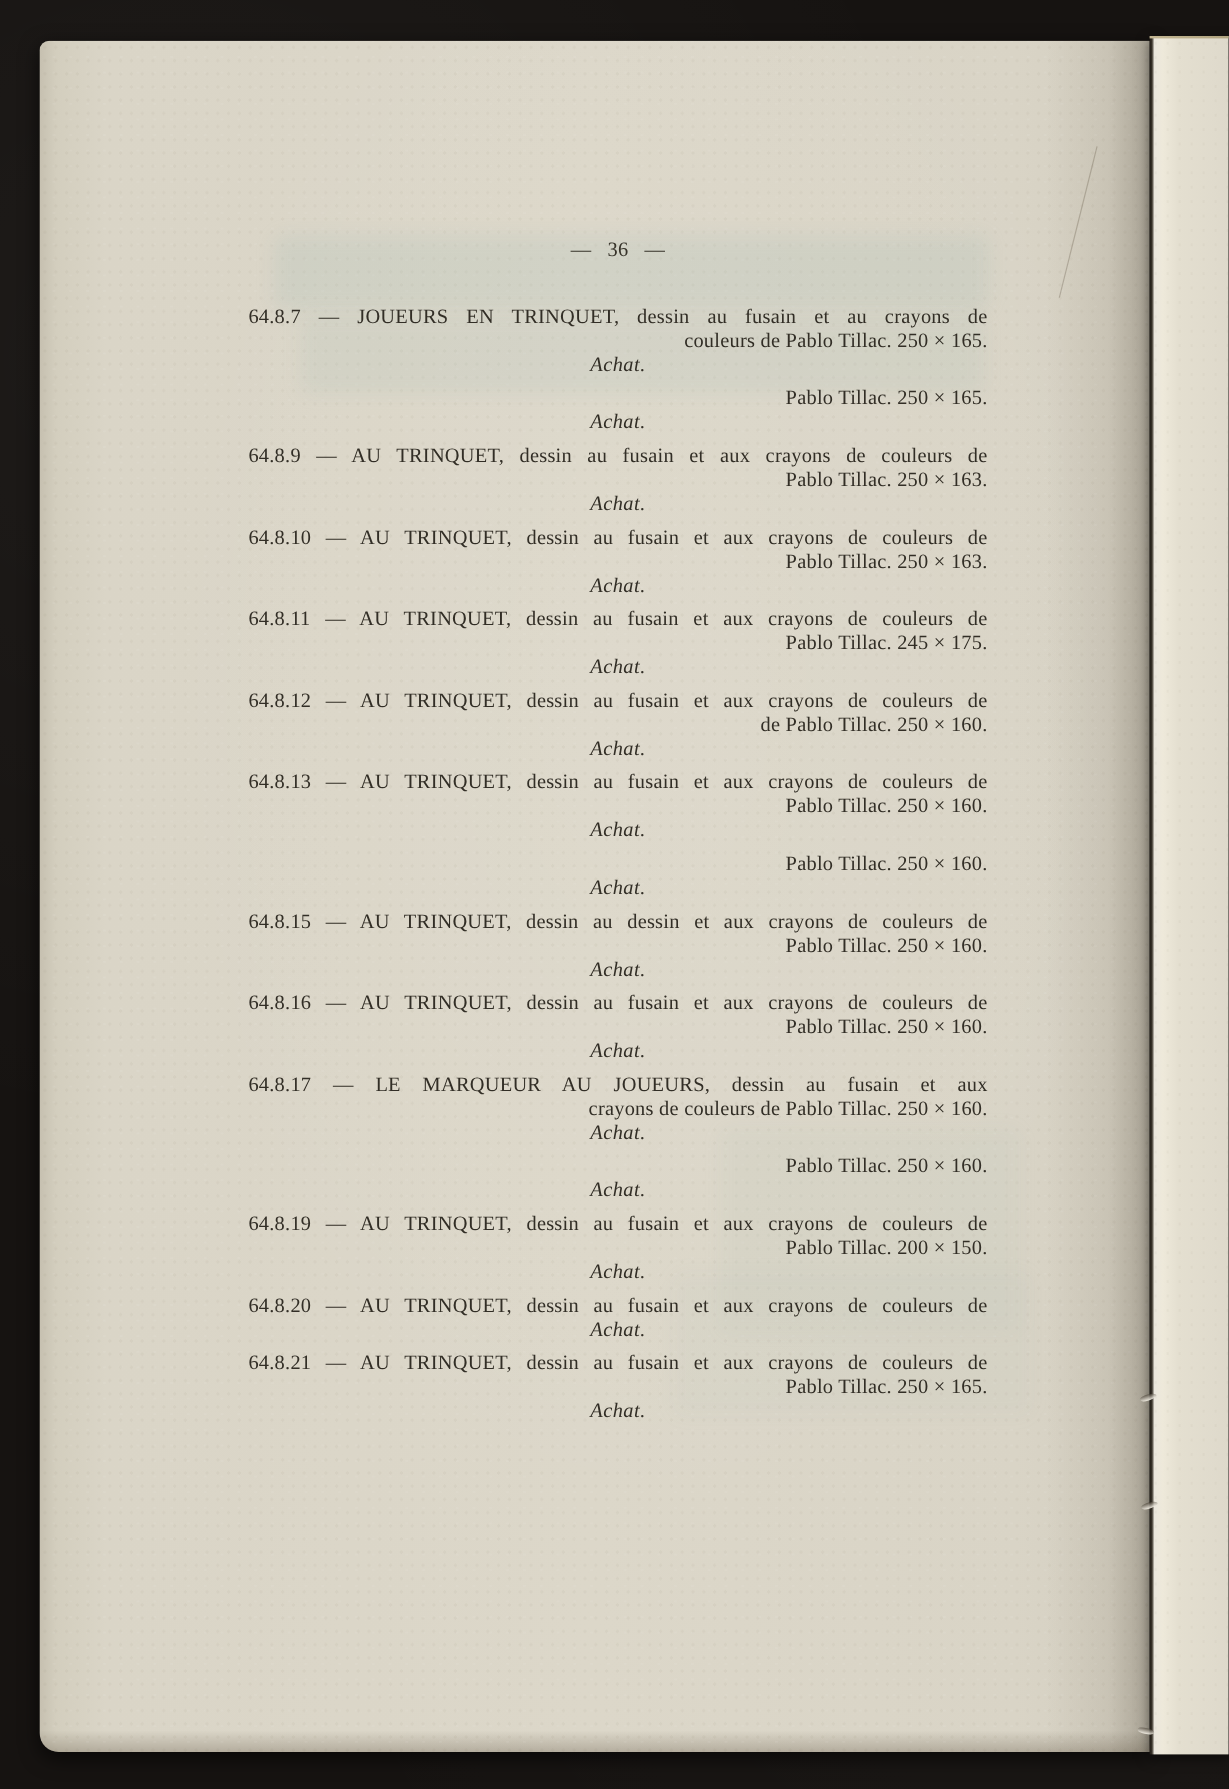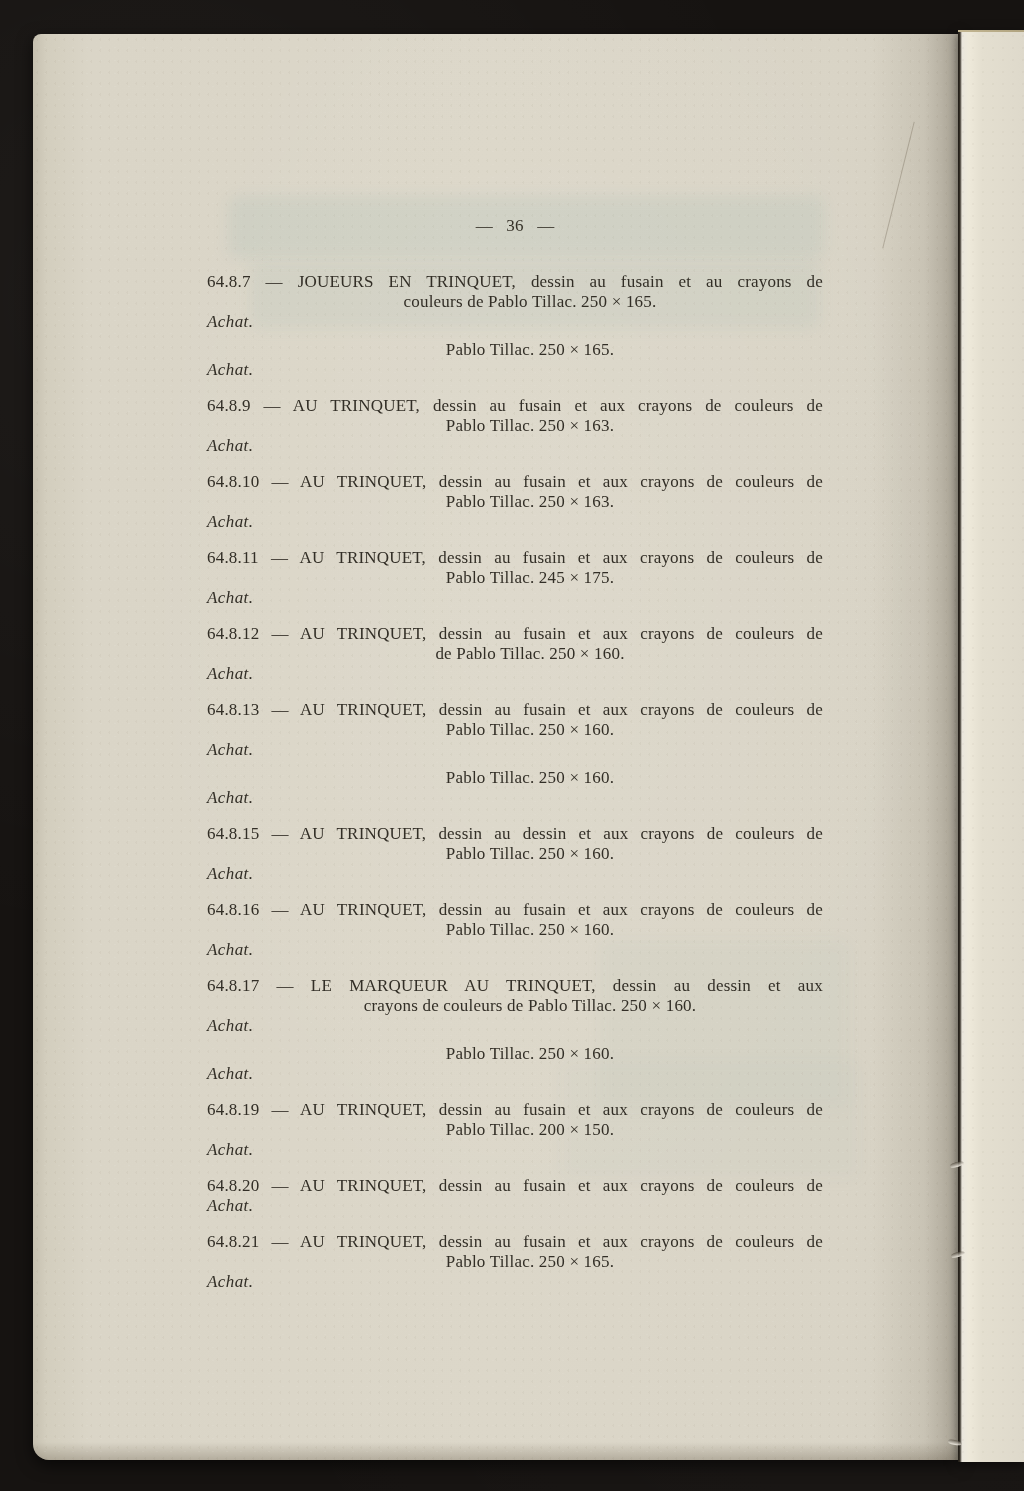--- a/index.html
+++ b/index.html
@@ -111,48 +111,47 @@
     transform: rotate(-18deg);
     z-index: 6;
   }
   .nick1 { left: 950px; top: 1162px; }
   .nick2 { left: 951px; top: 1252px; }
   .nick3 { left: 948px; top: 1440px; transform: rotate(10deg); }
 
   
   .textblock {
     position: absolute;
-    left: 207px; top: 216px;
+    left: 207px; top: 198px;
     width: 616px;
     z-index: 8;
     color: #322e26;
     font-size: 17px;
     line-height: 20px;
     letter-spacing: 0.2px;
   }
   .pagenum {
     height: 20px;
     margin-bottom: 36px;
     text-align: center;
     word-spacing: 9px;
     color: #37332a;
   }
   .entry { margin-bottom: 8px; }
   .entry .l1 {
     text-align: justify;
     text-align-last: justify;
     white-space: normal;
-    margin-top: 16px;
   }
   .entry .l2 {
     padding-left: 30px;
+    text-align: right;
+  }
+  .entry .status {
     text-align: center;
-  }
-  .entry .status {
-    text-align: left;
     font-style: italic;
     letter-spacing: 0.4px;
   }
 </style>
 </head>
 <body>
 
 <div class="scan">
   <div class="page"></div>
   <div class="edge-stack"></div>
@@ -218,21 +217,21 @@
     <div class="status">Achat.</div>
   </div>
 
   <div class="entry">
     <div class="l1">64.8.16 — AU TRINQUET, dessin au fusain et aux crayons de couleurs de</div>
     <div class="l2">Pablo Tillac. 250 × 160.</div>
     <div class="status">Achat.</div>
   </div>
 
   <div class="entry">
-    <div class="l1">64.8.17 — LE MARQUEUR AU TRINQUET, dessin au dessin et aux</div>
+    <div class="l1">64.8.17 — LE MARQUEUR AU JOUEURS, dessin au fusain et aux</div>
     <div class="l2">crayons de couleurs de Pablo Tillac. 250 × 160.</div>
     <div class="status">Achat.</div>
   </div>
 
   <div class="entry">
     <div class="l2">Pablo Tillac. 250 × 160.</div>
     <div class="status">Achat.</div>
   </div>
 
   <div class="entry">

